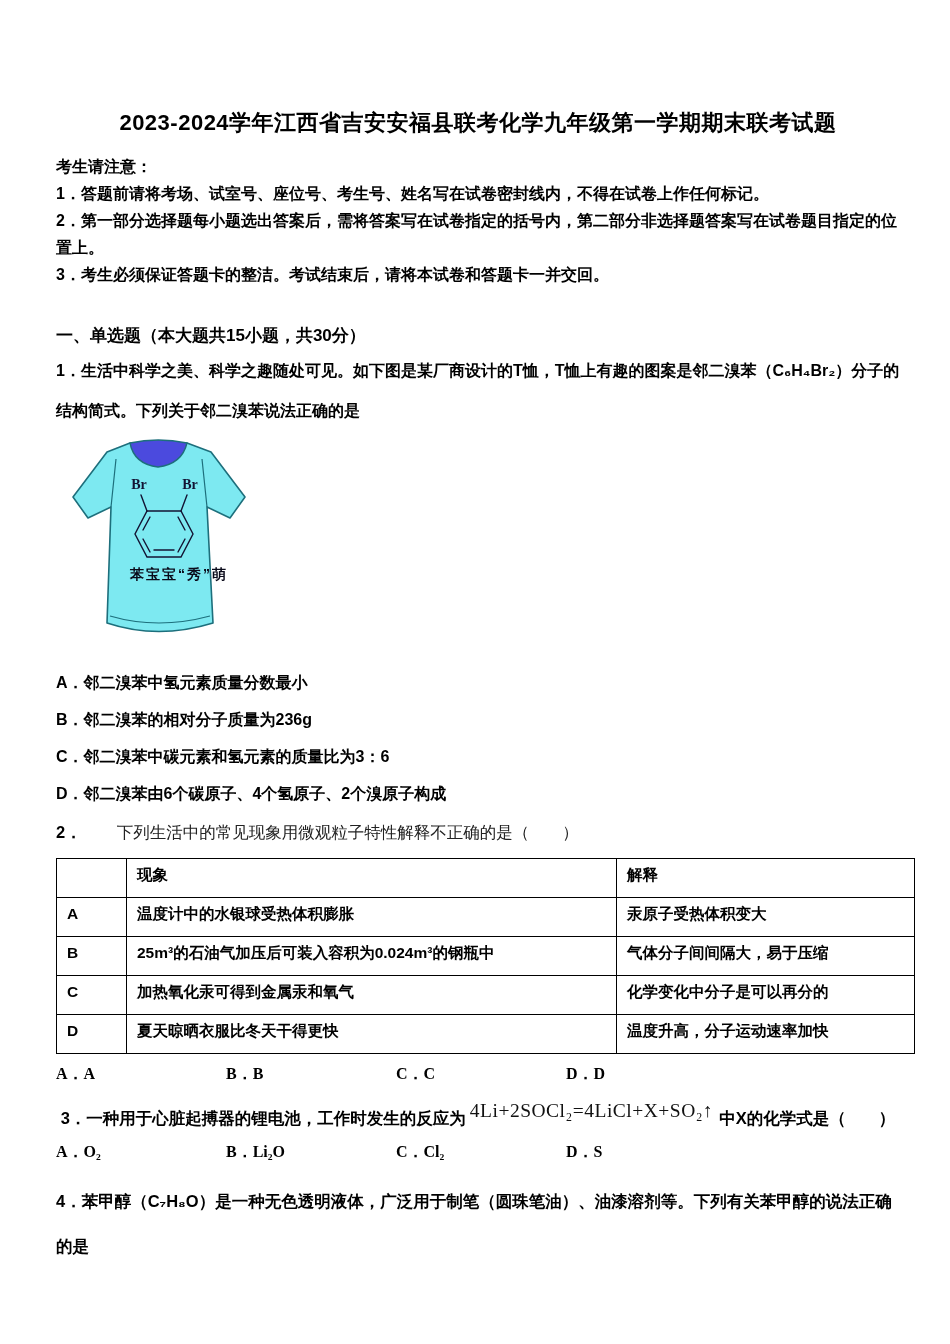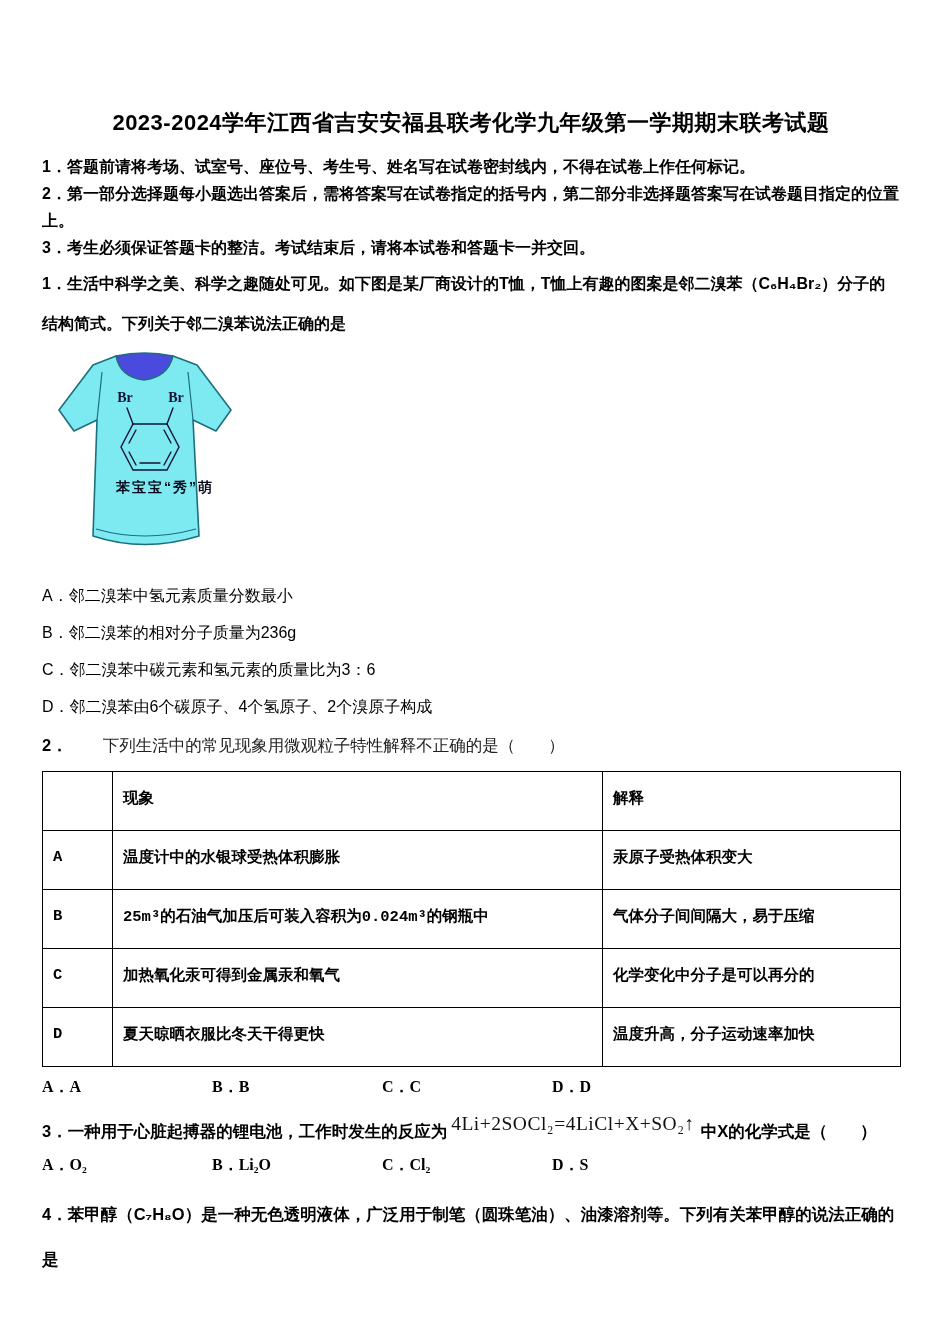--- a/index.html
+++ b/index.html
@@ -3,21 +3,21 @@
 <meta charset="utf-8">
 <style>
   * { margin: 0; padding: 0; box-sizing: border-box; }
   html, body { background: #ffffff; }
   body {
     width: 950px; height: 1344px;
     font-family: "Liberation Sans", sans-serif;
     color: #000;
     overflow: hidden;
   }
-  .page { padding: 0 50px 0 42px; }
+  .page { padding: 0 50px 0 56px; }
 
   .title {
     margin-top: 108px;
     text-align: center;
     font-size: 22px;
     font-weight: 700;
     line-height: 30px;
     letter-spacing: 0.5px;
   }
 
@@ -37,21 +37,21 @@
     font-size: 16px;
     font-weight: 700;
     line-height: 40px;
   }
 
   .tshirt-wrap { margin: 4px 0 0 10px; width: 185px; height: 215px; }
 
   .option-list { margin-top: 22px; }
   .option-line {
     font-size: 16px;
-    font-weight: 400;
+    font-weight: 700;
     line-height: 21px;
     margin-bottom: 16px;
   }
 
   .q2-line { margin-top: 4px; font-size: 16.5px; line-height: 24px; }
   .q-num { font-weight: 700; font-family: "Liberation Sans", sans-serif; }
   .q2-stem-text {
     font-family: "Liberation Serif", serif;
     font-weight: 400;
     color: #222;
@@ -59,41 +59,41 @@
   }
 
   table.q2-table {
     margin-top: 13px;
     border-collapse: collapse;
     table-layout: fixed;
     width: 858px;
   }
   .q2-table td, .q2-table th {
     border: 1.6px solid #000;
-    font-family: Liberation Mono, monospace;
+    font-family: Liberation Sans, sans-serif;
     font-weight: 700;
     font-size: 15.5px;
     text-align: left;
     vertical-align: middle;
-    height: 59px;
+    height: 39px;
     padding: 0 8px 6px 10px;
   }
   .q2-table .col-letter { width: 70px; }
   .q2-table .col-phen   { width: 490px; }
   .q2-table .col-expl   { width: 298px; }
 
   .abcd-row { margin-top: 10px; display: flex; }
   .abcd-row .opt {
     width: 170px;
     font-size: 16px;
     font-weight: 700;
     font-family: "Liberation Serif", serif;
   }
 
-  .q3-line { margin-top: 18px; font-size: 16.5px; font-weight: 700; line-height: 30px; }
+  .q3-line { margin-top: 18px; font-size: 16.5px; font-weight: 700; line-height: 30px; text-align: center; }
   .equation {
     font-family: "Liberation Serif", serif;
     font-weight: 400;
     font-size: 19.5px;
     color: #111;
     display: inline-block;
     position: relative;
     top: -7px;
     padding: 0 6px 0 4px;
     letter-spacing: 0.5px;
@@ -102,25 +102,27 @@
   .q4-line { margin-top: 16px; font-size: 16.5px; font-weight: 700; line-height: 45px; }
 </style>
 </head>
 <body>
 
 <div class="page">
 
   <h1 class="title">2023-2024学年江西省吉安安福县联考化学九年级第一学期期末联考试题</h1>
 
   <div class="notice">
+    <div class="notice-heading">考生请注意：</div>
     <div class="notice-item">1．答题前请将考场、试室号、座位号、考生号、姓名写在试卷密封线内，不得在试卷上作任何标记。</div>
     <div class="notice-item">2．第一部分选择题每小题选出答案后，需将答案写在试卷指定的括号内，第二部分非选择题答案写在试卷题目指定的位置上。</div>
     <div class="notice-item">3．考生必须保证答题卡的整洁。考试结束后，请将本试卷和答题卡一并交回。</div>
   </div>
 
+  <div class="section-heading">一、单选题（本大题共15小题，共30分）</div>
 
   <div class="q1-stem">1．生活中科学之美、科学之趣随处可见。如下图是某厂商设计的T恤，T恤上有趣的图案是邻二溴苯（C₆H₄Br₂）分子的结构简式。下列关于邻二溴苯说法正确的是</div>
 
   <div class="tshirt-wrap">
     <svg width="185" height="215" viewBox="0 0 185 215">
 
       <path d="M 64,8 L 41,17 L 7,62 L 22,83 L 45,72 L 41,188 Q 92,205 147,188 L 141,72 L 164,83 L 179,62 L 145,17 L 121,8 Q 92,20 64,8 Z" stroke="#1d6f7c" stroke-width="1.6" stroke-linejoin="round" fill="#7de9f1"></path>
 
       <path d="M 64,8 Q 92,2 121,8 Q 116,29 92,32 Q 68,29 64,8 Z" stroke="#1d6f7c" stroke-width="1.4" stroke-linejoin="round" fill="#4b4ade"></path>
 

